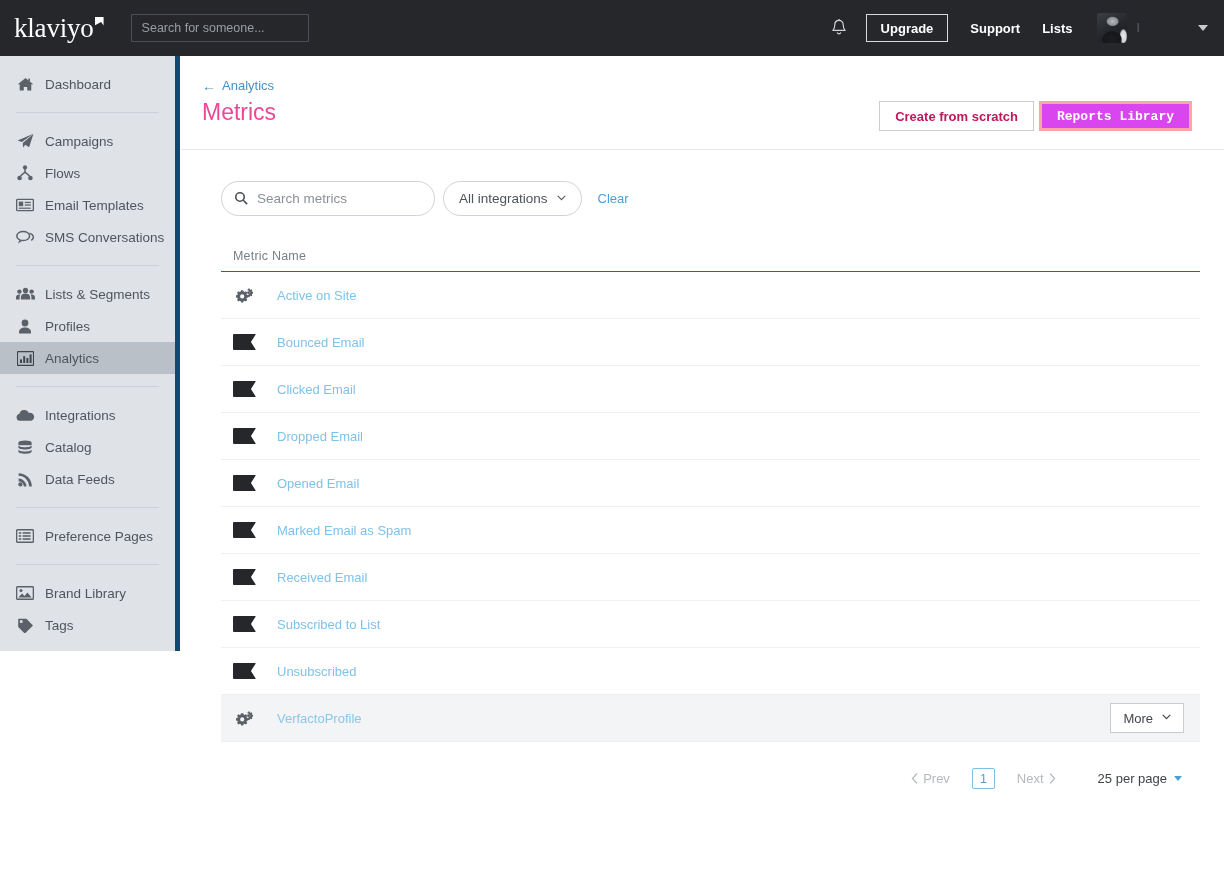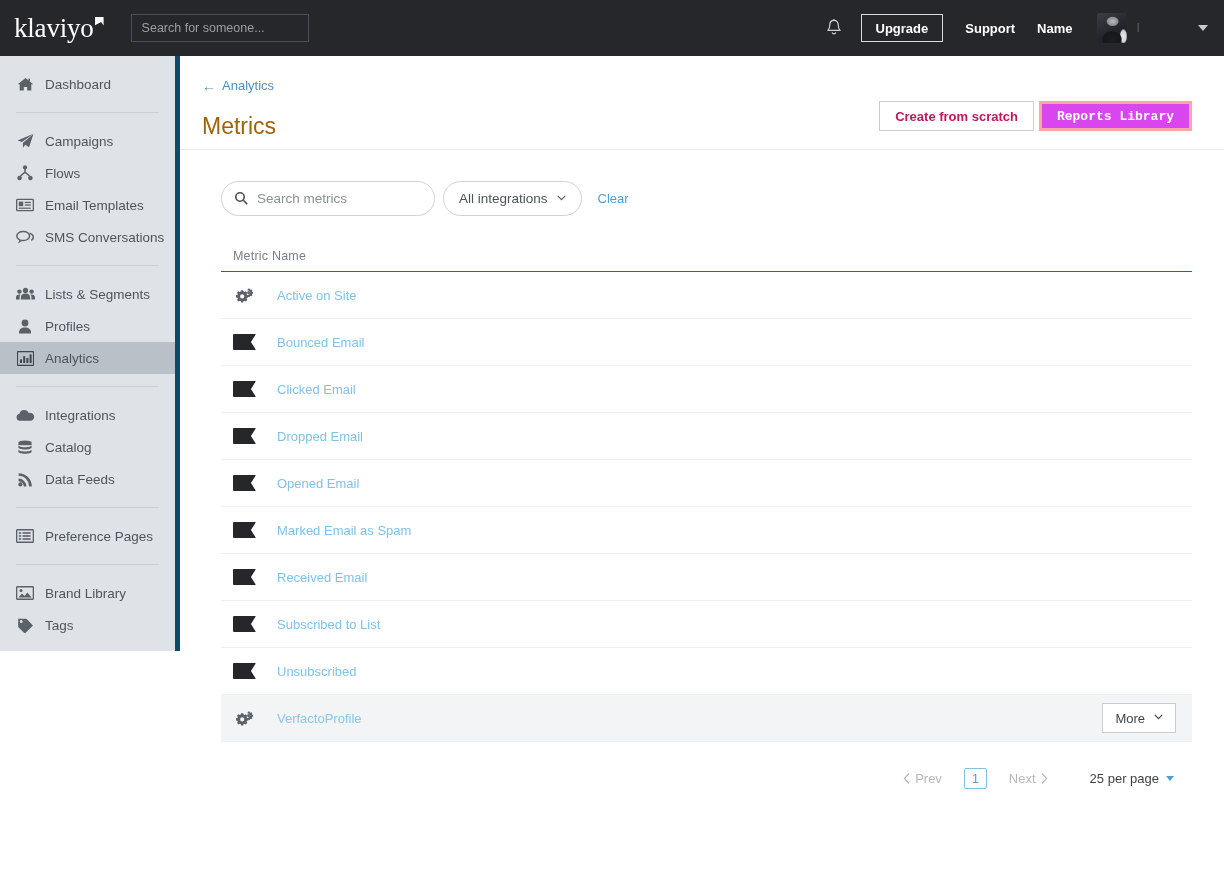--- a/index.html
+++ b/index.html
@@ -128,41 +128,41 @@
     position: relative;
   }
   .crumb {
     position: absolute; left: 21px; top: 22px;
     display: flex; align-items: center;
     color: #4a90c2; font-size: 13px; cursor: pointer;
   }
   .crumb .arw { margin-right: 6px; font-size: 14px; line-height: 1; }
   .page-title {
     position: absolute; left: 21px; top: 43px;
-    font-size: 23px; color: #a16207; font-weight: normal; margin-top: 14px;
+    font-size: 23px; color: #ec4899; font-weight: normal;
   }
   .head-actions {
     position: absolute; right: 32px; top: 45px;
     display: flex;
   }
   .btn-outline {
     background: #ffffff; border: 1px solid #c9ccd0;
     color: #be185d; font-weight: bold; font-size: 13px;
     height: 30px; padding: 0 15px; cursor: pointer;
     font-family: "Liberation Sans", sans-serif;
   }
   .btn-dark {
     background: #d946ef; border: 3px solid #fca5a5;
     color: #ffffff; font-weight: bold; font-size: 13px;
     height: 30px; padding: 0 15px; cursor: pointer;
     margin-left: 5px;
     font-family: Liberation Mono, monospace;
   }
 
-  .body-wrap { padding: 31px 32px 0 40px; }
+  .body-wrap { padding: 31px 24px 0 40px; }
   .filters { display: flex; align-items: center; }
   .search-metrics {
     width: 214px; height: 35px;
     border: 1px solid #cfd3d8; border-radius: 18px;
     display: flex; align-items: center; padding: 0 12px;
     background: #fff;
   }
   .search-metrics svg { margin-right: 8px; flex: 0 0 auto; }
   .search-metrics input {
     flex: 1; border: none; outline: none; background: transparent;
@@ -263,21 +263,21 @@
 
   <div class="hdr-right">
     <svg class="bell" viewBox="0 0 18 20">
       <path d="M9 2.4c-2.5 0-4.2 1.9-4.2 4.3 0 3.6-1.3 5.1-1.9 5.7h12.2c-.6-.6-1.9-2.1-1.9-5.7 0-2.4-1.7-4.3-4.2-4.3z" fill="none" stroke="#cfd2d6" stroke-width="1.2" stroke-linejoin="round"></path>
       <path d="M7.2 14.5a1.9 1.9 0 0 0 3.6 0" fill="none" stroke="#cfd2d6" stroke-width="1.2"></path>
       <line x1="9" y1="1" x2="9" y2="2.4" stroke="#cfd2d6" stroke-width="1.2"></line>
     </svg>
 
     <button class="btn-upgrade">Upgrade</button>
     <a class="hdr-link">Support</a>
-    <a class="hdr-link">Name</a>
+    <a class="hdr-link">Lists</a>
 
     <div class="avatar">
       <div class="av-bg"></div>
     </div>
     <div class="avatar-name">I</div>
     <div class="caret-dn"></div>
   </div>
 </div>
 
 <div class="sidebar">

